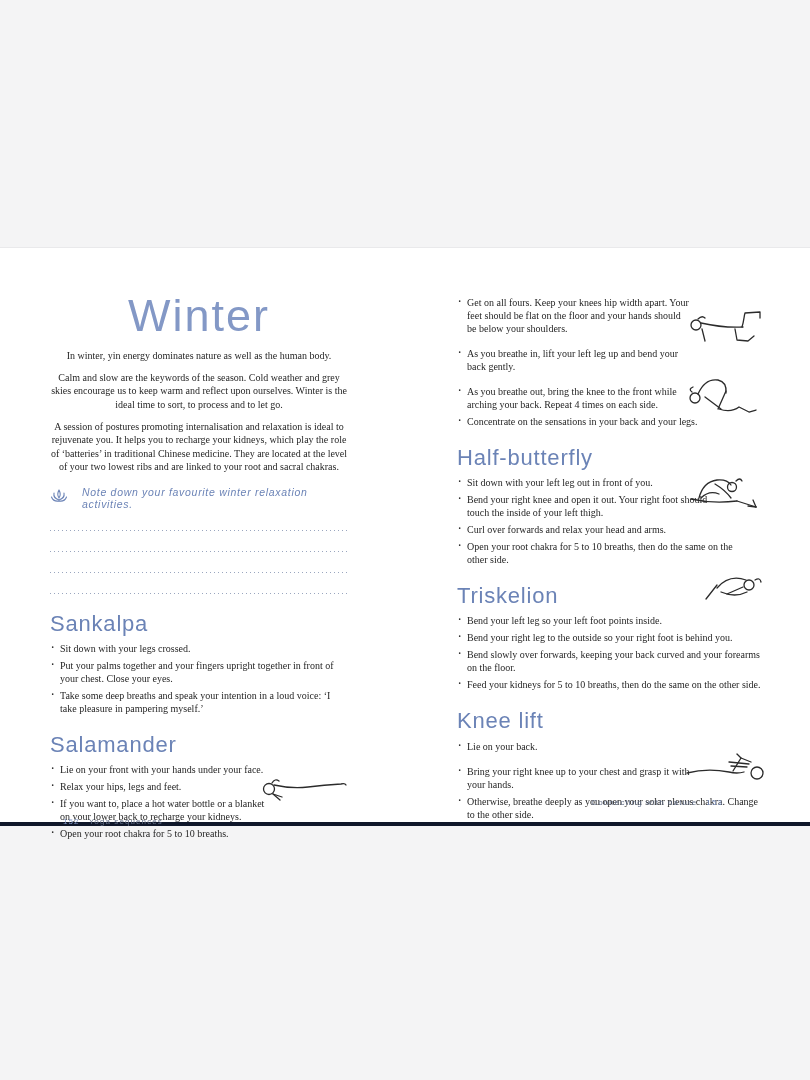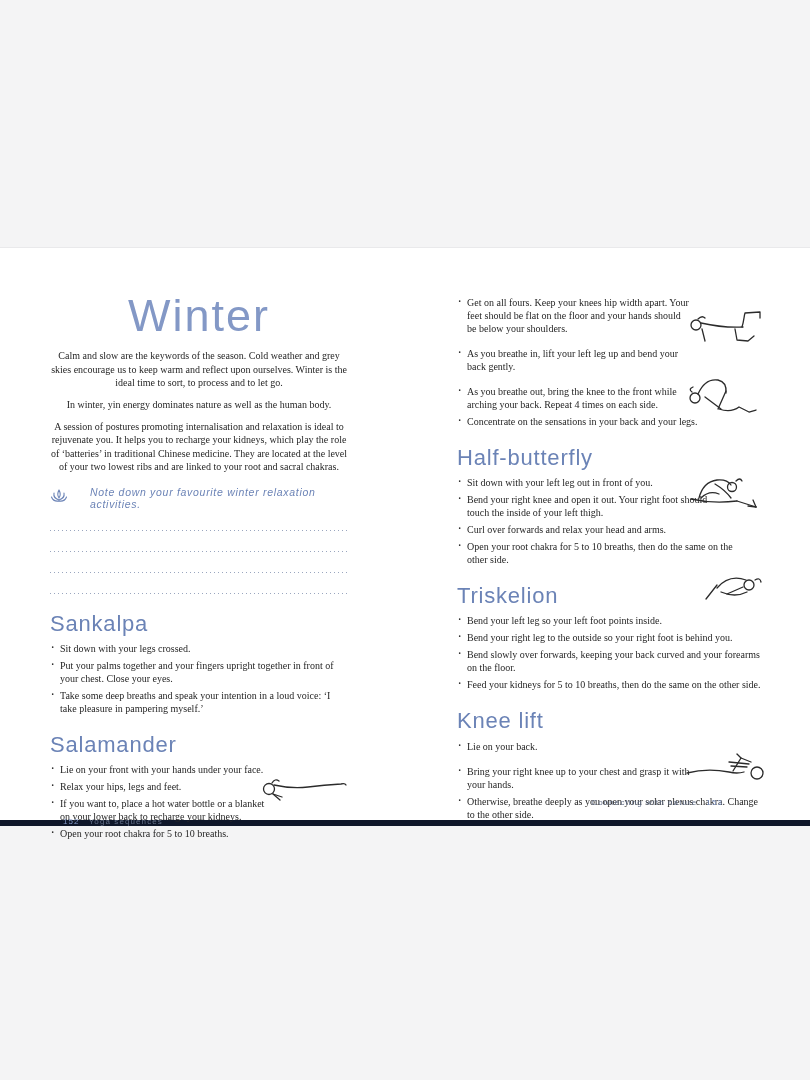--- a/index.html
+++ b/index.html
@@ -8,35 +8,35 @@
     --dotted-line:#9aa6bf; --doodle-ink:#2b2b2b;
   }
   *{box-sizing:border-box;}
   html,body{margin:0;padding:0;}
   body{
     width:810px;height:1080px;overflow:hidden;background:var(--canvas-bg);
     font-family:"Liberation Serif",serif;color:var(--body-text);
   }
   #spread{
     position:absolute;top:247px;left:0;width:810px;height:579px;
-    background:var(--page-bg);border-top:1px solid #e9e9eb;border-bottom:6px solid #0f172a;
+    background:var(--page-bg);border-top:1px solid #e9e9eb;border-bottom:4px solid #0f172a;
   }
   .col{position:absolute;top:0;}
   #left-col{left:50px;width:298px;}
   #right-col{left:457px;width:310px;}
 
   .book-title{
     margin:44px 0 10px 0;text-align:center;
     font-family:"Liberation Sans",sans-serif;font-weight:normal;
     font-size:45px;line-height:1.05;letter-spacing:2px;color:var(--title-blue);
   }
   .intro p{margin:0 0 8px 0;text-align:center;font-size:10px;line-height:1.36;}
   .intro p:last-child{margin-bottom:0;}
 
-  .note-row{display:flex;align-items:center;gap:22px;margin:12px 0 4px 0;}
+  .note-row{display:flex;align-items:center;gap:14px;margin:12px 0 4px 0;}
   .note-text{
     font-family:"Liberation Sans",sans-serif;font-style:italic;
     font-size:10.5px;letter-spacing:0.7px;color:var(--heading-blue);
   }
   .write-lines .line{
     height:1px;margin-top:20px;
     background-image:repeating-linear-gradient(90deg,var(--dotted-line) 0 1.2px,transparent 1.2px 4px);
   }
 
   .section{position:relative;margin-top:18px;}
@@ -72,22 +72,22 @@
 </style>
 </head>
 <body>
 
 <div id="spread">
 
   <div id="left-col" class="col">
     <h1 class="book-title">Winter</h1>
 
     <div class="intro">
+      <p>In winter, yin energy dominates nature as well as the human body.</p>
       <p>Calm and slow are the keywords of the season. Cold weather and grey skies encourage us to keep warm and reflect upon ourselves. Winter is the ideal time to sort, to process and to let go.</p>
-      <p>In winter, yin energy dominates nature as well as the human body.</p>
       <p>A session of postures promoting internalisation and relaxation is ideal to rejuvenate you. It helps you to recharge your kidneys, which play the role of ‘batteries’ in traditional Chinese medicine. They are located at the level of your two lowest ribs and are linked to your root and sacral chakras.</p>
     </div>
 
     <div class="note-row">
       <span>
         <svg class="lotus-icon" width="18" height="14" viewBox="0 0 18 14">
           <path d="M9 1 q-2.5 4.5 0 8 q2.5 -3.5 0 -8"></path>
           <path d="M4 4 q-1 5 5 7"></path>
           <path d="M14 4 q1 5 -5 7"></path>
           <path d="M1.5 8 q2 5 7.5 4"></path>

